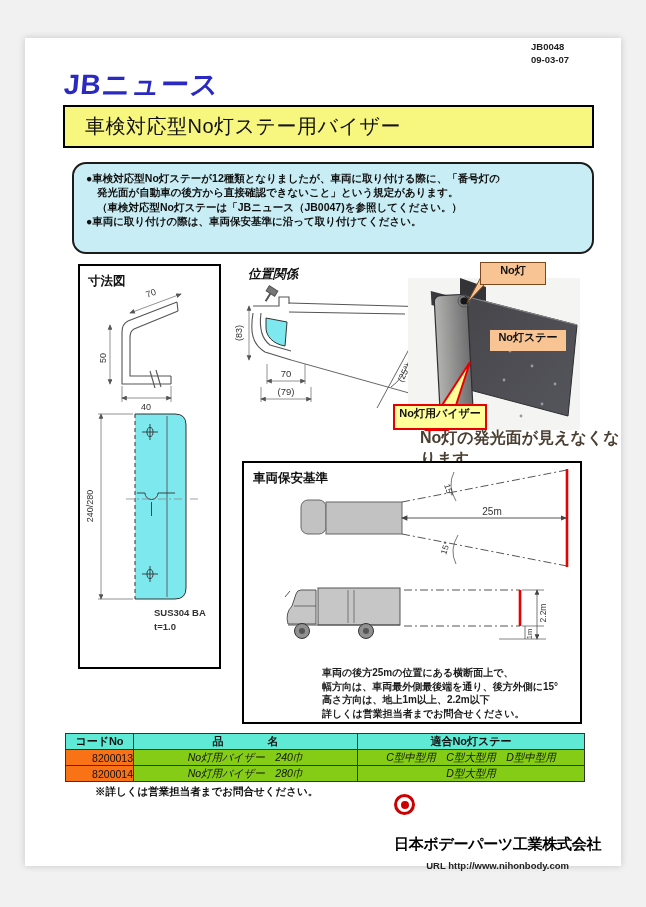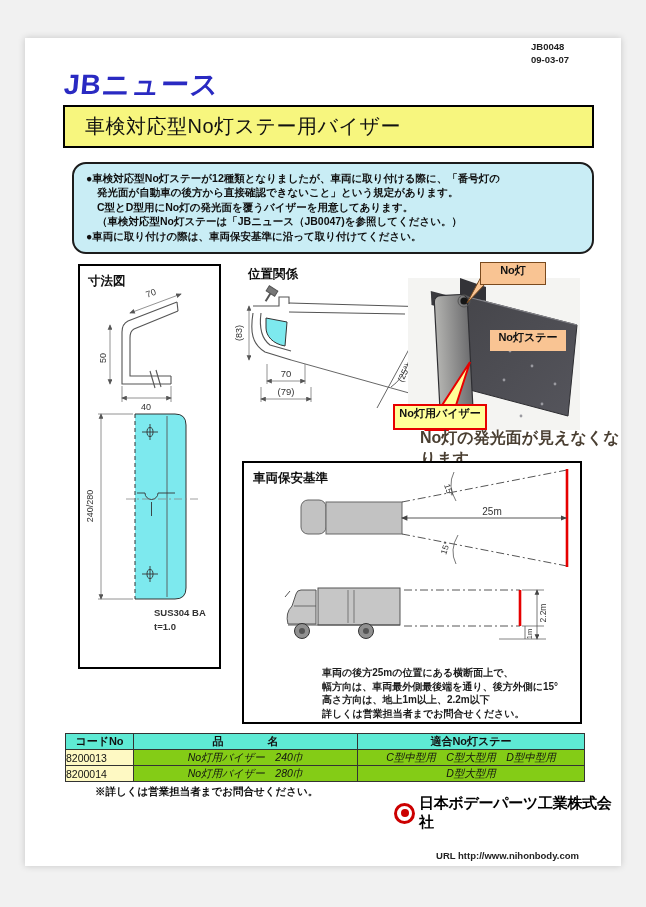--- a/index.html
+++ b/index.html
@@ -43,51 +43,50 @@
   .co-visor{left:368px;top:366px;width:90px;height:22px;background:#ffff99;border:2px solid #e80000;}
   .photo-caption{left:395px;top:390px;font-size:16px;font-weight:bold;color:#4a3f32;}
   .safety-text{left:78px;top:203px;width:252px;font-size:10px;font-weight:600;color:#1c1c1c;line-height:13.5px;}
   
   table.parts{
     left:40px;top:695px;width:519px;border-collapse:collapse;table-layout:fixed;
     font-size:10.5px;color:#111;
   }
   table.parts td,table.parts th{border:1px solid #333;height:15px;padding:0 0;overflow:hidden;white-space:nowrap;}
   table.parts th{background:#5eead4;font-size:11px;font-weight:bold;text-align:center;}
-  td.code{background:#fef9c3;text-align:left;width:68px;}
+  td.code{background:#f97316;text-align:right;width:68px;}
   td.cell{background:#84cc16;text-align:center;padding-left:10px;font-style:italic;}
   col.c1{width:68px}col.c2{width:224px}col.c3{width:227px}
   .table-note{left:70px;top:747px;font-size:10.5px;font-weight:bold;color:#111;}
   
   .footer{left:369px;top:756px;display:flex;flex-direction:column;align-items:center;}
-  .footer-row{display:flex;align-items:center;gap:4px;}
+  .footer-row{display:flex;gap:20px;flex-direction:column;}
   .logo-mark{width:15px;height:15px;border:3px solid #cc0000;border-radius:50%;position:relative;background:#fff;flex:0 0 auto;}
   .logo-mark::after{content:"";position:absolute;left:3.5px;top:3.5px;width:8px;height:8px;background:#cc0000;border-radius:50%;}
   .company{font-size:15px;font-weight:900;color:#000;letter-spacing:-.3px;}
-  .url{font-size:9.5px;font-weight:bold;color:#222;margin-top:18px;}
+  .url{font-size:9.5px;font-weight:bold;color:#222;margin-top:6px;}
 </style>
 </head>
 <body>
 
 <div class="page">
 
   <div class="abs doc-no">
     <div>JB0048</div>
     <div>09-03-07</div>
   </div>
 
   <div class="abs logo">JBニュース</div>
   <div class="abs banner">
     <span>車検対応型No灯ステー用バイザー</span>
   </div>
 
   <div class="abs notice">
     <div>●車検対応型No灯ステーが12種類となりましたが、車両に取り付ける際に、「番号灯の</div>
     <div class="indent">発光面が自動車の後方から直接確認できないこと」という規定があります。</div>
-    <div class="indent">C型とD型用にNo灯の発光面を覆うバイザーを用意してあります。</div>
     <div class="indent">（車検対応型No灯ステーは「JBニュース（JB0047)を参照してください。）</div>
     <div>●車両に取り付けの際は、車両保安基準に沿って取り付けてください。</div>
   </div>
 
   <div class="abs figbox dimbox">
     <div class="abs fig-label" style="left:8px;top:7px;">寸法図</div>
     <svg class="abs" style="left:0;top:0;" width="135" height="397" viewBox="0 0 135 397">
       <defs>
         <marker id="ar1" markerWidth="8" markerHeight="8" refX="6" refY="3" orient="auto">
           <path d="M0,0 L7,3 L0,6 Z" fill="#555"></path>
@@ -147,21 +146,21 @@
         <line x1="18" y1="333" x2="53" y2="333"></line>
         <line x1="21" y1="148" x2="21" y2="333" marker-start="url(#ar2)" marker-end="url(#ar1)"></line>
       </g>
       <text font-size="9" transform="translate(13,240) rotate(-90)" text-anchor="middle">240/280</text>
 
       <text font-size="9.5" font-weight="bold" x="74" y="350" fill="#222">SUS304 BA</text>
       <text font-size="9.5" font-weight="bold" x="74" y="364" fill="#222">t=1.0</text>
     </svg>
   </div>
 
-  <div class="abs fig-label" style="left:223px;top:228px;">位置関係</div>
+  <div class="abs fig-label" style="left:223px;top:228px;font-style:italic;">位置関係</div>
   <svg class="abs" style="left:208px;top:246px;" width="206" height="140" viewBox="-6 0 206 140">
     <defs>
       <marker id="ar3" markerWidth="8" markerHeight="8" refX="6" refY="3" orient="auto">
         <path d="M0,0 L7,3 L0,6 Z" fill="#555"></path>
       </marker>
       <marker id="ar4" markerWidth="8" markerHeight="8" refX="1" refY="3" orient="auto">
         <path d="M7,0 L0,3 L7,6 Z" fill="#555"></path>
       </marker>
     </defs>
 

